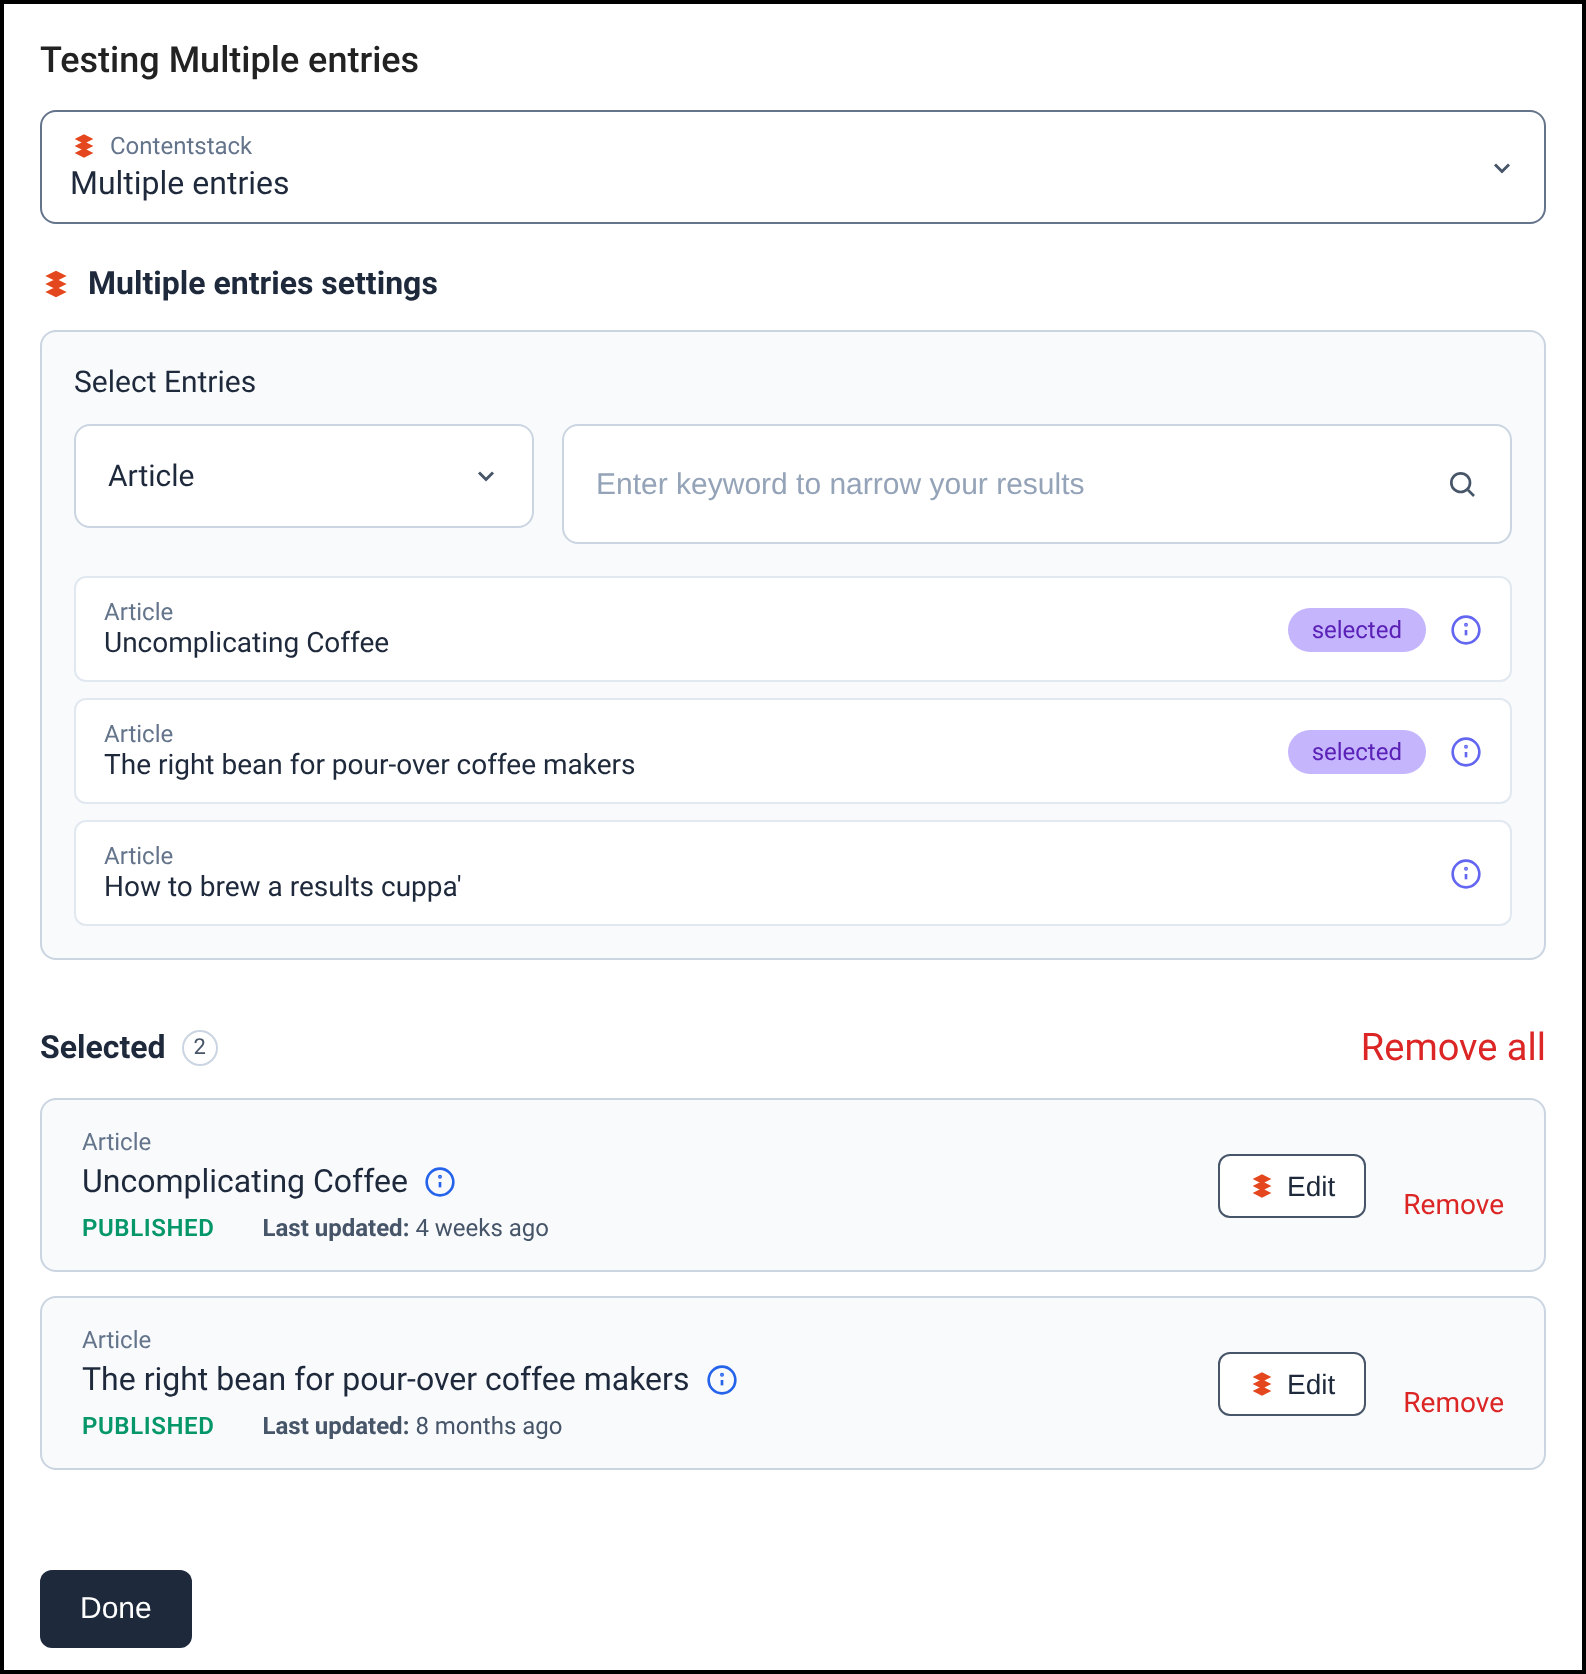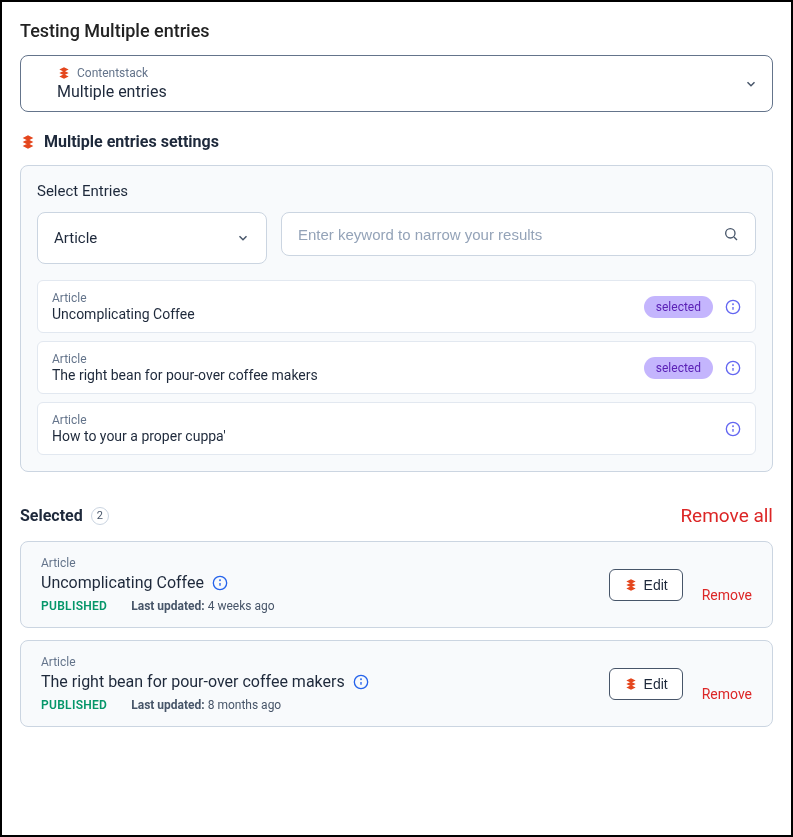--- a/index.html
+++ b/index.html
@@ -29,21 +29,20 @@
       display: flex;
       align-items: center;
       justify-content: space-between;
       cursor: pointer;
       margin-bottom: 20px;
     }
     .source-selector-left {
       display: flex;
       flex-direction: column;
       gap: 2px;
-      margin-left: 22px;
     }
     .source-label-row {
       display: flex;
       align-items: center;
       gap: 6px;
     }
     .source-label {
       font-size: 12px;
       color: #64748b;
     }
@@ -93,21 +92,21 @@
       display: flex;
       align-items: center;
       justify-content: space-between;
       padding: 0 16px;
       cursor: pointer;
       font-size: 15px;
       color: #1e293b;
     }
     .search-wrapper {
       flex: 1;
-      height: 44px;
+      height: 60px;
       border: 1px solid #cbd5e1;
       border-radius: 8px;
       background: #fff;
       display: flex;
       align-items: center;
       padding: 0 16px;
     }
     .search-input {
       flex: 1;
       border: none;
@@ -377,21 +376,21 @@
             <circle cx="12" cy="12" r="10"></circle>
             <line x1="12" y1="16" x2="12" y2="12"></line>
             <circle cx="12" cy="8" r="0.5" fill="currentColor"></circle>
           </svg>
       </div>
     </div>
 
     <div class="entry-item">
       <div class="entry-item-left">
         <span class="entry-type">Article</span>
-        <span class="entry-title">How to your a proper cuppa'</span>
+        <span class="entry-title">How to brew a results cuppa'</span>
       </div>
       <div class="entry-item-right">
         <svg class="info-icon" viewBox="0 0 24 24" fill="none" stroke="currentColor" stroke-width="2">
             <circle cx="12" cy="12" r="10"></circle>
             <line x1="12" y1="16" x2="12" y2="12"></line>
             <circle cx="12" cy="8" r="0.5" fill="currentColor"></circle>
           </svg>
       </div>
     </div>
   </div>
@@ -457,13 +456,14 @@
           </svg>
         <span>Edit</span>
       </button>
       <span class="remove-link">Remove</span>
     </div>
   </div>
 
 </div>
 
 <div class="footer-buttons">
+  <button class="btn btn-done">Done</button>
 </div>
 
 </body></html>

